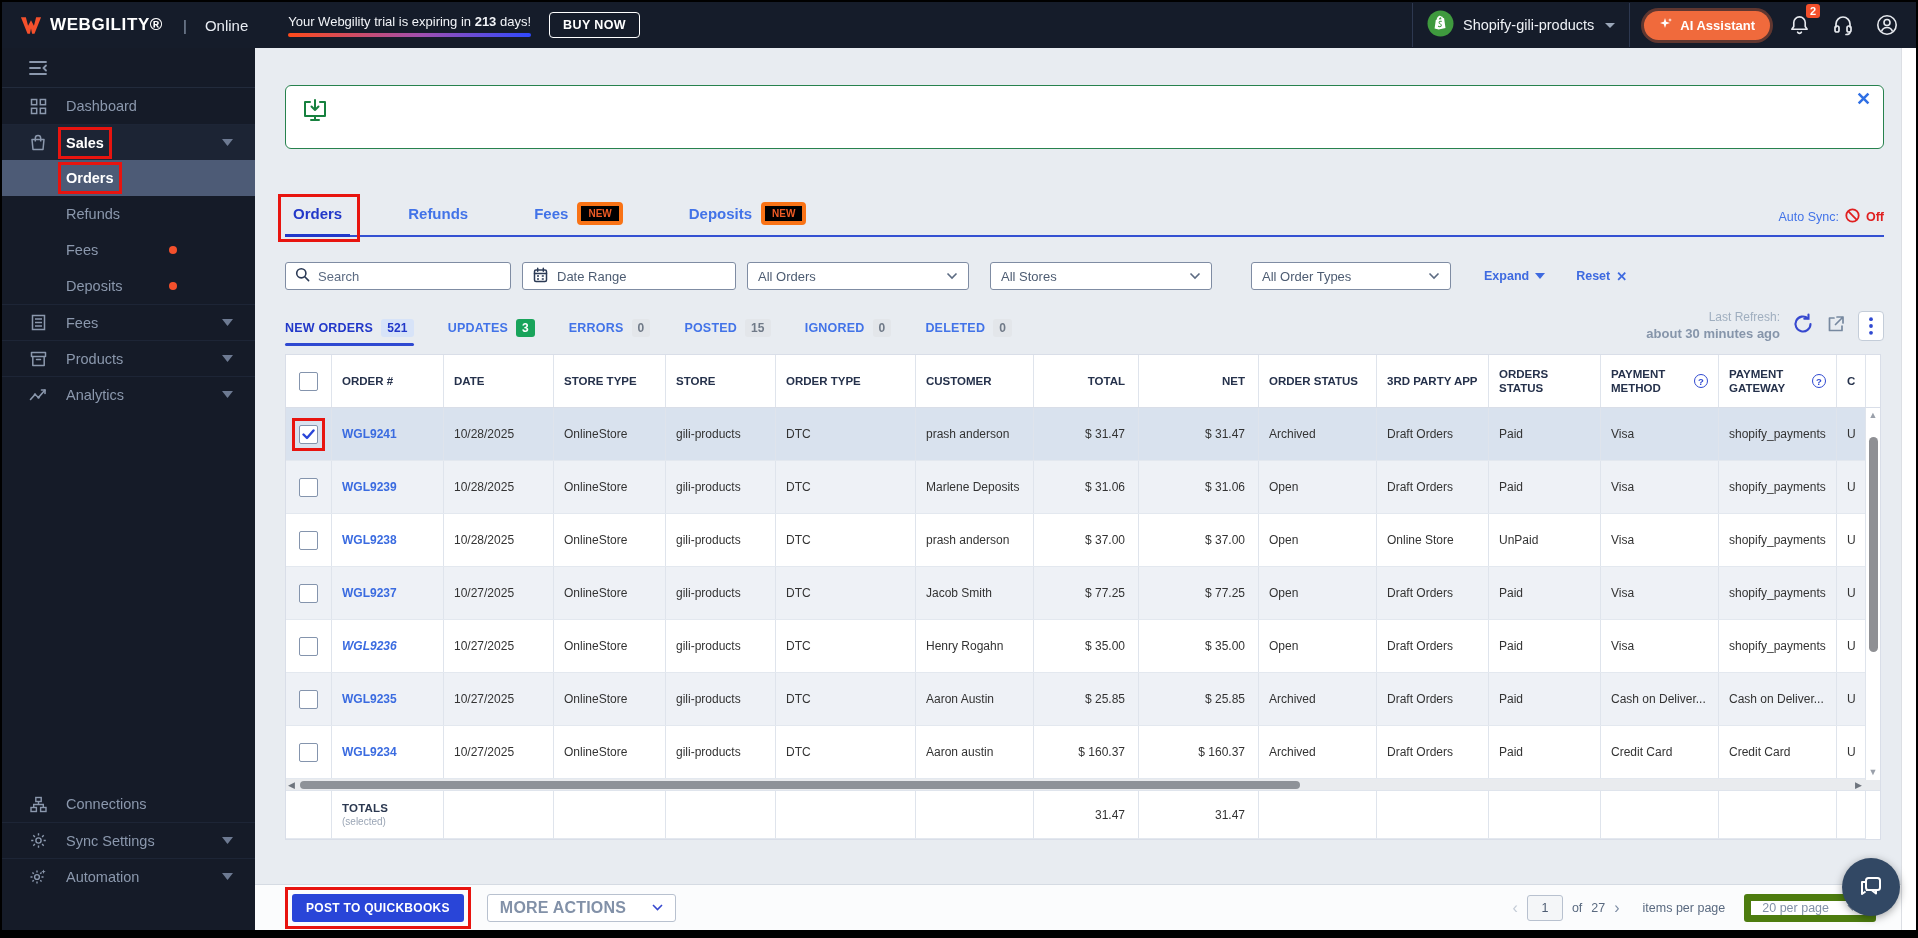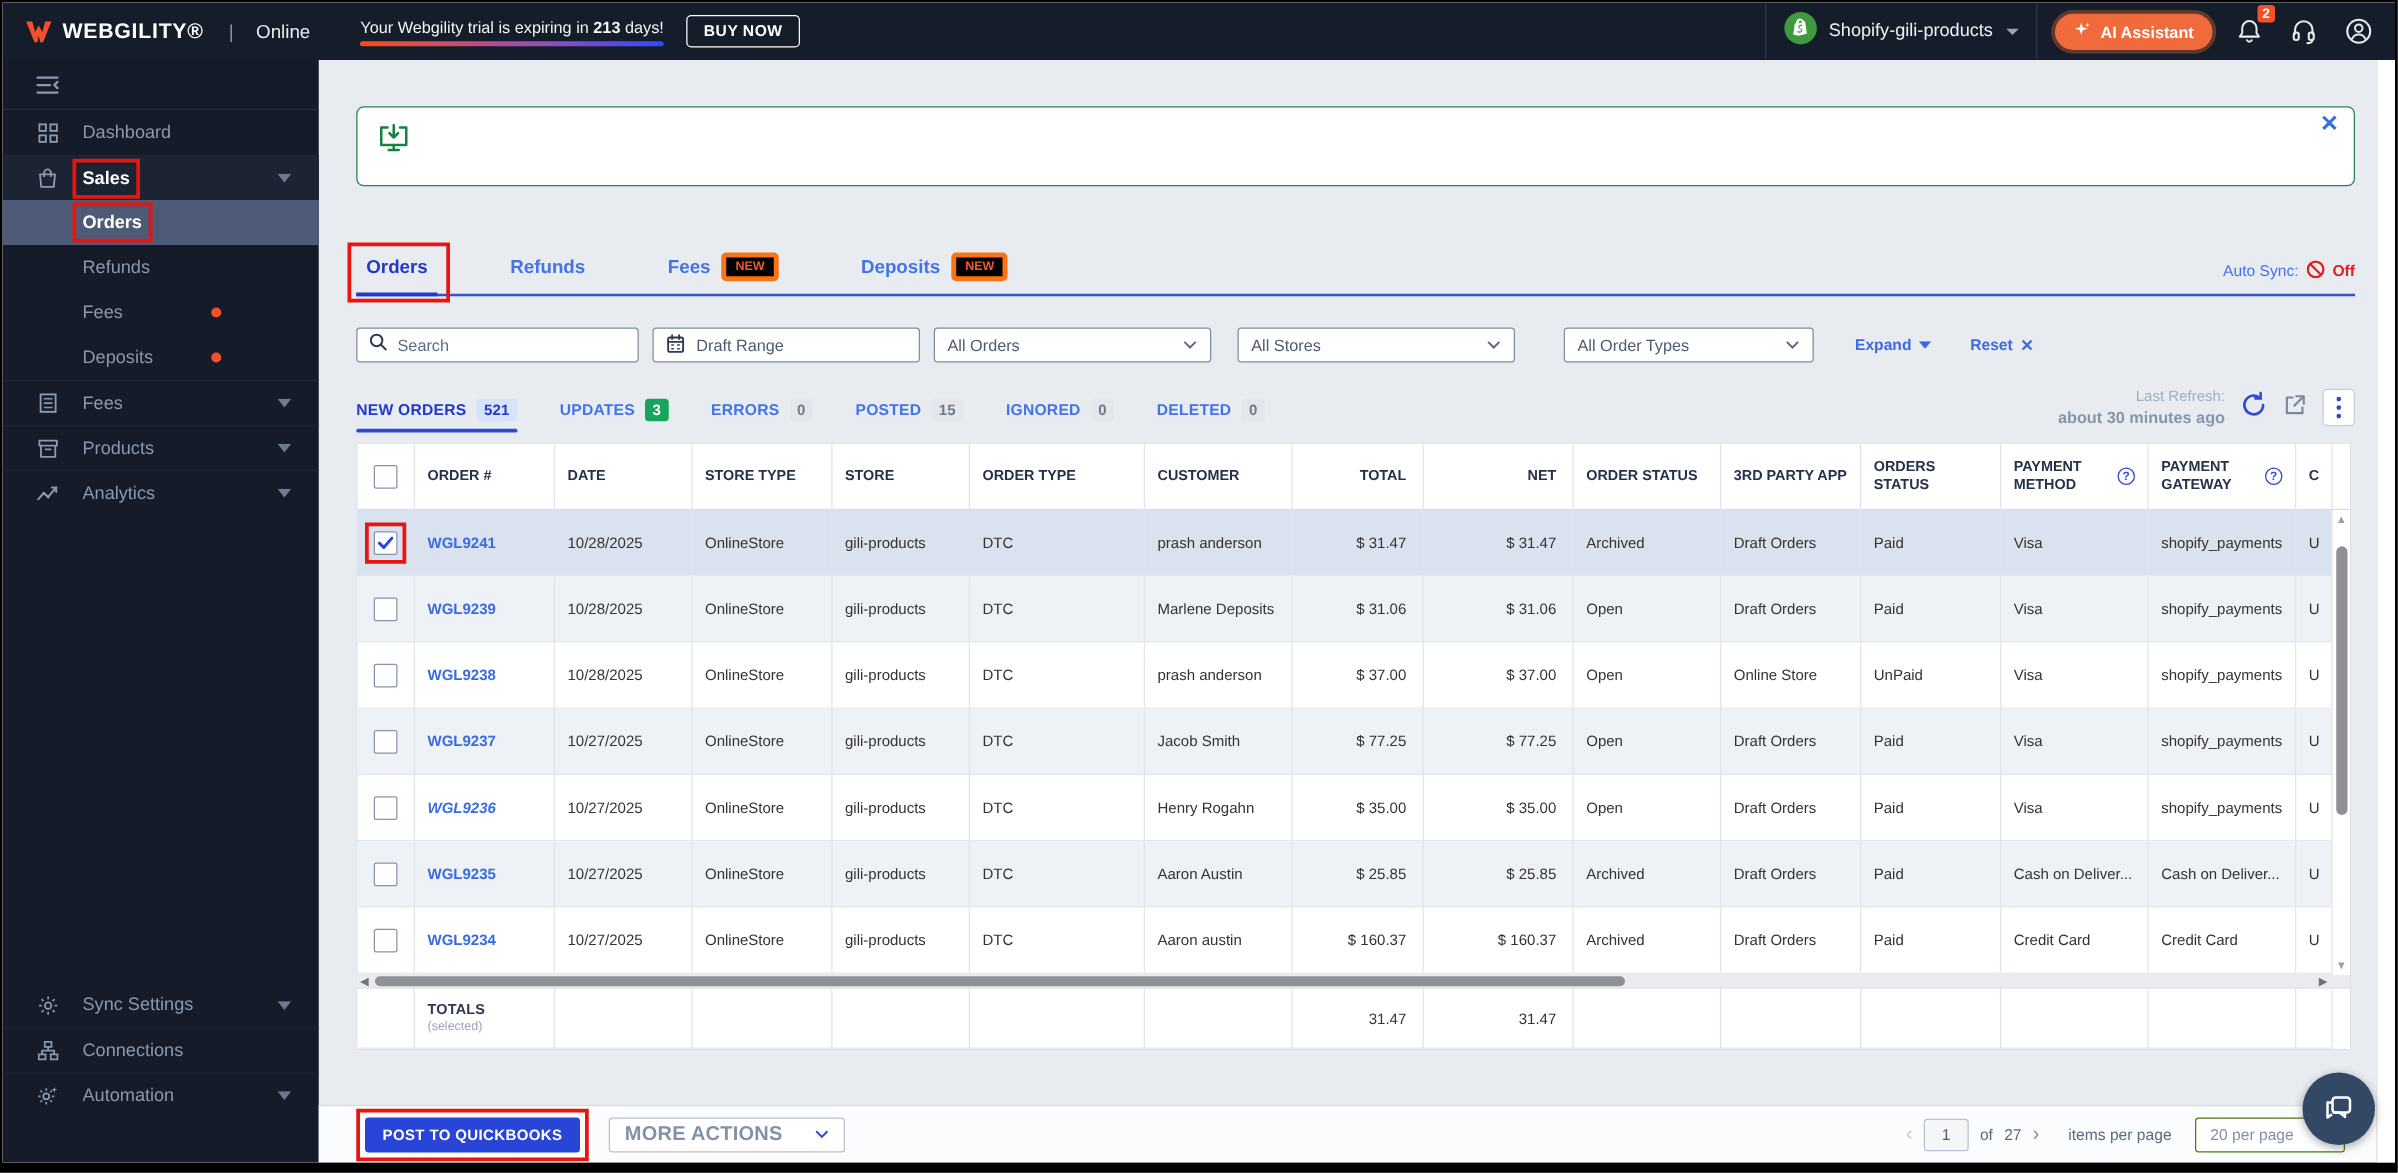--- a/index.html
+++ b/index.html
@@ -126,21 +126,21 @@
 
   
   .footer-bar { position:absolute; left:0; right:0; bottom:0; height:46px; background:#fbfcfd; border-top:1px solid #d5dbe3; display:flex; align-items:center; padding:0 40px 0 30px; z-index:4; }
   .post-ann { border:3px solid #e8140f; padding:4px; display:inline-flex; }
   .post-btn { height:28px; background:#2945d8; color:#fff; border:none; border-radius:3px; font-size:12px; font-weight:800; padding:0 14px; letter-spacing:.3px; cursor:pointer; font-family:inherit; }
   .more-actions { margin-left:16px; height:28px; background:#fff; border:1px solid #b8c1cf; border-radius:3px; display:flex; align-items:center; gap:26px; padding:0 12px; font-size:16px; font-weight:700; color:#8291a8; letter-spacing:.2px; cursor:pointer; }
   .pager { margin-left:auto; display:flex; align-items:center; gap:9px; font-size:12.5px; color:#5a6a80; }
   .pg-prev { color:#c3cbd6; font-size:16px; cursor:default; }
   .pg-next { color:#7e8da4; font-size:16px; cursor:pointer; }
   .pg-input { width:36px; height:26px; border:1px solid #b8c1cf; border-radius:3px; background:#f4f6f8; text-align:center; font-size:12.5px; color:#4d5c72; font-family:inherit; }
-  .per-page { height:28px; border:1px solid #4d7c0f; border-radius:3px; background:#fff; display:flex; align-items:center; gap:18px; padding:0 11px; color:#8291a8; font-size:12.5px; cursor:pointer; margin-left:10px; }
+  .per-page { height:28px; border:7px solid #4d7c0f; border-radius:3px; background:#fff; display:flex; align-items:center; gap:18px; padding:0 11px; color:#8291a8; font-size:12.5px; cursor:pointer; margin-left:10px; }
   .chat-bubble { position:absolute; right:16px; bottom:14px; width:58px; height:58px; border-radius:50%; background:#324864; display:flex; align-items:center; justify-content:center; box-shadow:0 2px 8px rgba(0,0,0,.35); cursor:pointer; z-index:9; }
 </style>
 </head>
 <body>
 
 <div class="frame">
 
   <header class="topbar">
     <div class="logo">
       <span class="logo-mark">
@@ -295,41 +295,41 @@
               <svg width="11" height="7" viewBox="0 0 11 7">
                 <path d="M0 0h11L5.5 7Z" fill="#6d7a92"></path>
               </svg>
             </span>
           </div>
         </div>
       <div class="sb-bottom" id="sb-bottom">
           <div class="sb-item top">
             <span class="sb-icon">
               <svg width="17" height="17" viewBox="0 0 17 17" fill="none" stroke="currentColor" stroke-width="1.4">
+                <rect x="5.8" y="1.5" width="5.4" height="4"></rect>
+                <rect x="1" y="11.5" width="5.4" height="4"></rect>
+                <rect x="10.6" y="11.5" width="5.4" height="4"></rect>
+                <path d="M8.5 5.5v3M3.7 11.5v-3h9.6v3"></path>
+              </svg>
+            </span>
+            <span class="sb-label">Connections</span>
+          </div>
+          <div class="sb-item top">
+            <span class="sb-icon">
+              <svg width="17" height="17" viewBox="0 0 17 17" fill="none" stroke="currentColor" stroke-width="1.4">
                 <circle cx="8.5" cy="8.5" r="2.6"></circle>
                 <path d="M8.5 1.2v2.2M8.5 13.6v2.2M1.2 8.5h2.2M13.6 8.5h2.2M3.3 3.3l1.6 1.6M12.1 12.1l1.6 1.6M13.7 3.3l-1.6 1.6M4.9 12.1l-1.6 1.6"></path>
               </svg>
             </span>
             <span class="sb-label">Sync Settings</span>
             <span class="sb-chev">
               <svg width="11" height="7" viewBox="0 0 11 7">
                 <path d="M0 0h11L5.5 7Z" fill="#6d7a92"></path>
               </svg>
             </span>
-          </div>
-          <div class="sb-item top">
-            <span class="sb-icon">
-              <svg width="17" height="17" viewBox="0 0 17 17" fill="none" stroke="currentColor" stroke-width="1.4">
-                <rect x="5.8" y="1.5" width="5.4" height="4"></rect>
-                <rect x="1" y="11.5" width="5.4" height="4"></rect>
-                <rect x="10.6" y="11.5" width="5.4" height="4"></rect>
-                <path d="M8.5 5.5v3M3.7 11.5v-3h9.6v3"></path>
-              </svg>
-            </span>
-            <span class="sb-label">Connections</span>
           </div>
           <div class="sb-item top">
             <span class="sb-icon">
               <svg width="18" height="17" viewBox="0 0 18 17" fill="none" stroke="currentColor" stroke-width="1.4">
                 <circle cx="8" cy="9" r="2.4"></circle>
                 <path d="M8 2.5v2M8 13.5v2M1.5 9h2M12.5 9h2M3.4 4.4l1.4 1.4M11.2 12.2l1.4 1.4M12.6 4.4l-1.4 1.4M4.8 12.2l-1.4 1.4"></path>
                 <path d="M14.5 1.5l.6 1.6 1.6.6-1.6.6-.6 1.6-.6-1.6-1.6-.6 1.6-.6Z" fill="currentColor" stroke="none"></path>
               </svg>
             </span>
             <span class="sb-label">Automation</span>
@@ -390,21 +390,21 @@
                 <path d="M9.8 9.8 13.6 13.6"></path>
               </svg></span>
           <input placeholder="Search" style="">
         </div>
         <div class="filter-box w-date">
           <span><svg width="15" height="16" viewBox="0 0 15 16" fill="none" stroke="#2b3a55" stroke-width="1.5">
                 <rect x="1.5" y="3" width="12" height="11.5" rx="1.5"></rect>
                 <path d="M1.5 6.5h12M4.7 1.2v3M10.3 1.2v3" stroke-linecap="round"></path>
                 <path d="M4 9h2M4 12h2M8.8 9h2M8.8 12h2" stroke-width="1.3"></path>
               </svg></span>
-          <span>Draft Range</span>
+          <span>Date Range</span>
         </div>
         <div class="filter-box w-orders">
           <span>All Orders</span>
             <span class="spacer"></span>
           <svg width="12" height="8" viewBox="0 0 12 8" fill="none" stroke="#5c6b82" stroke-width="1.6">
               <path d="M1.5 1.5 6 6l4.5-4.5"></path>
             </svg>
         </div>
         <div class="filter-box w-stores">
           <span>All Stores</span>

